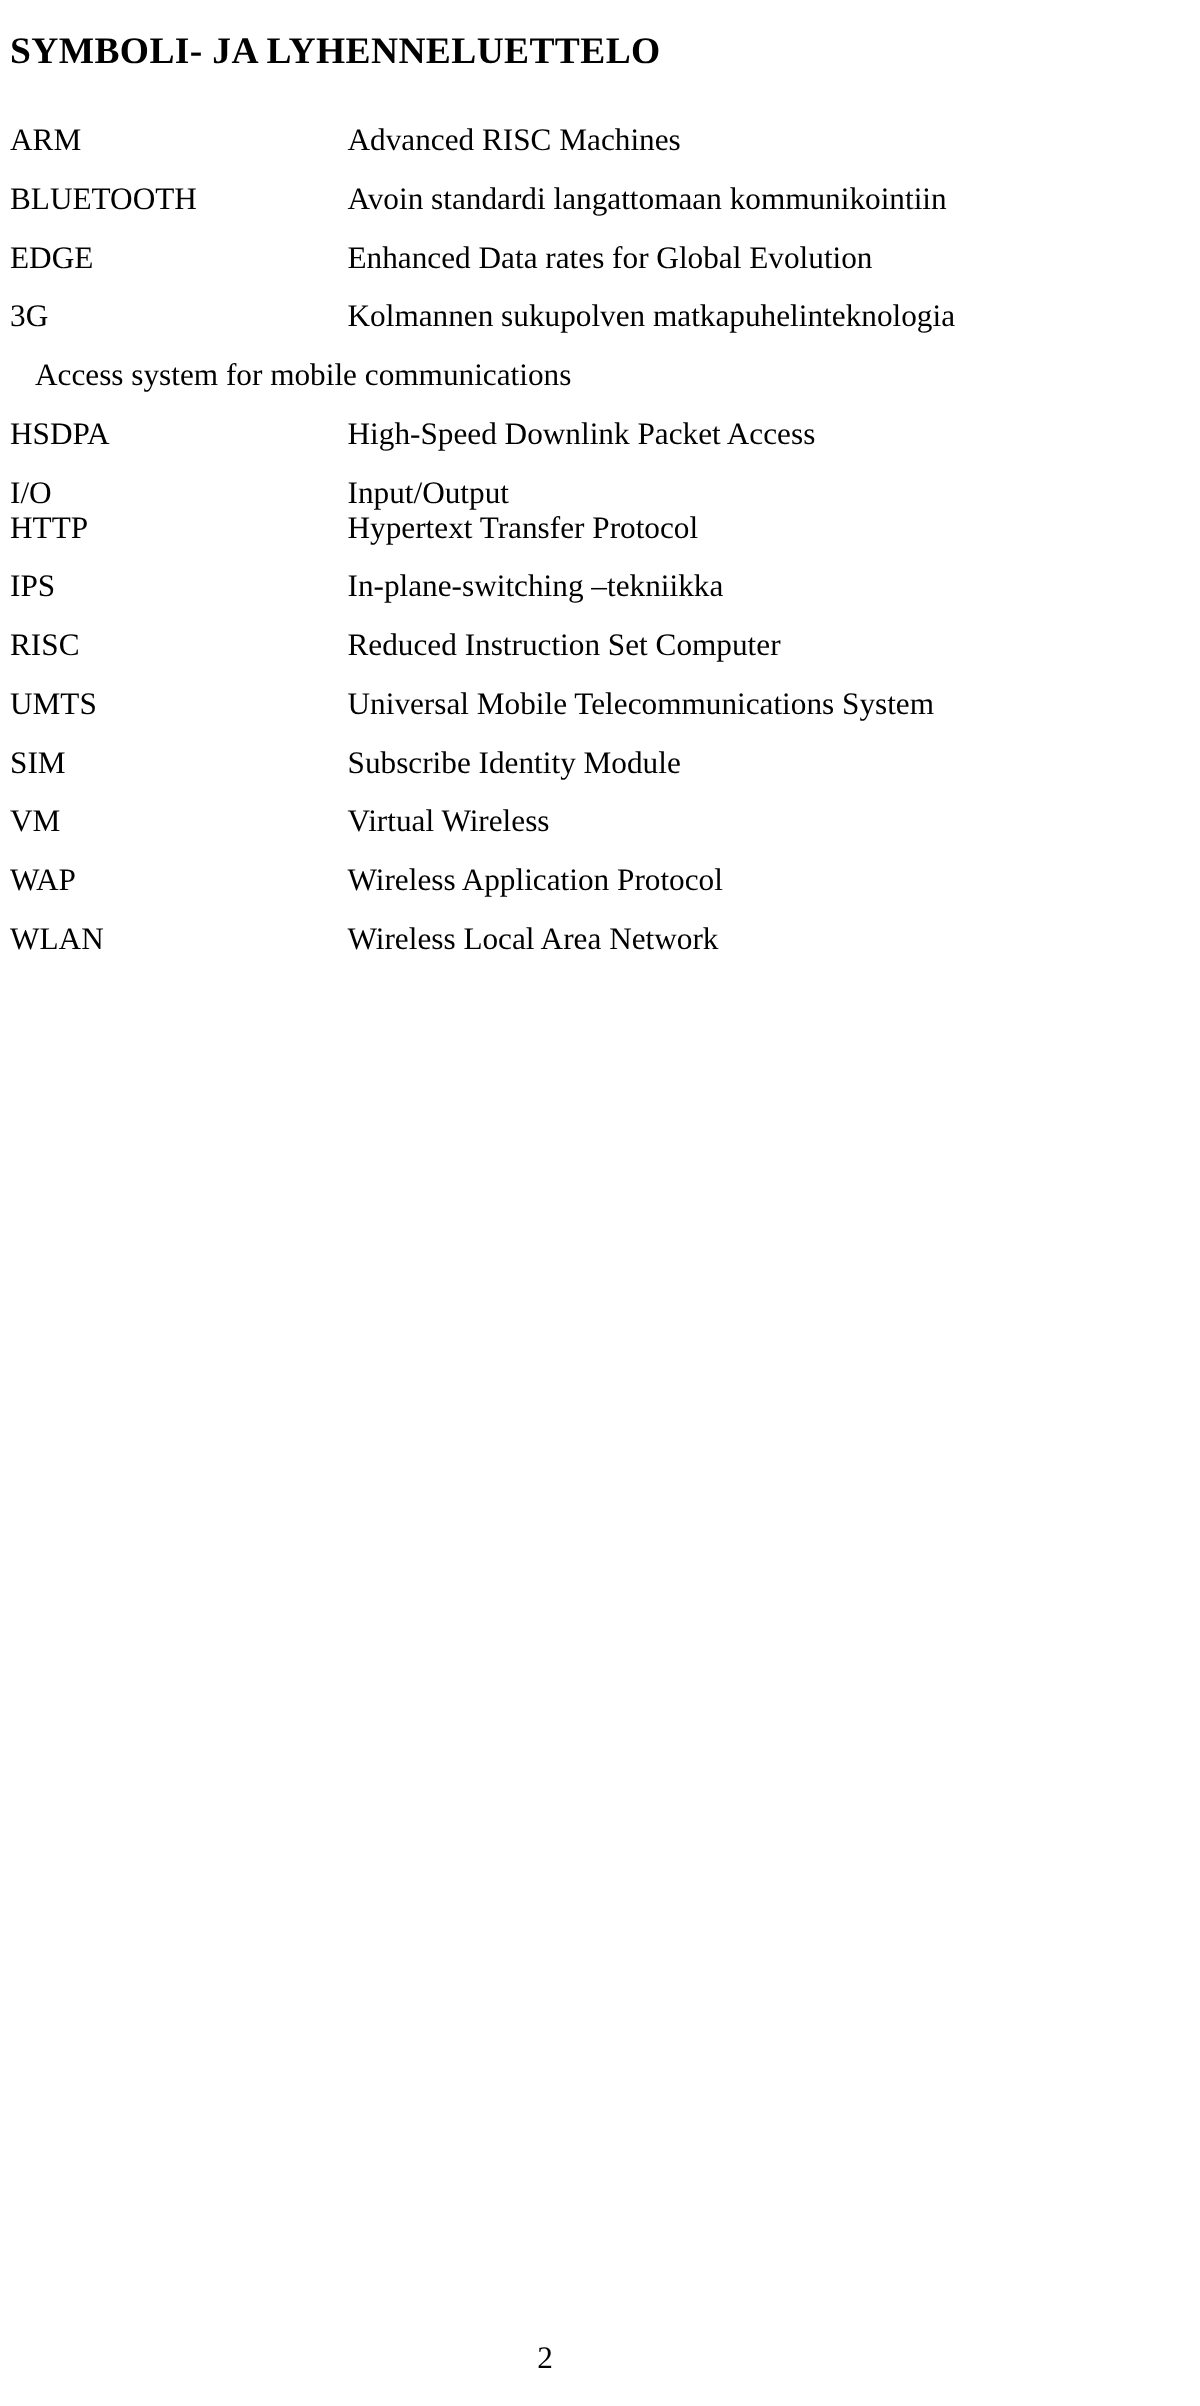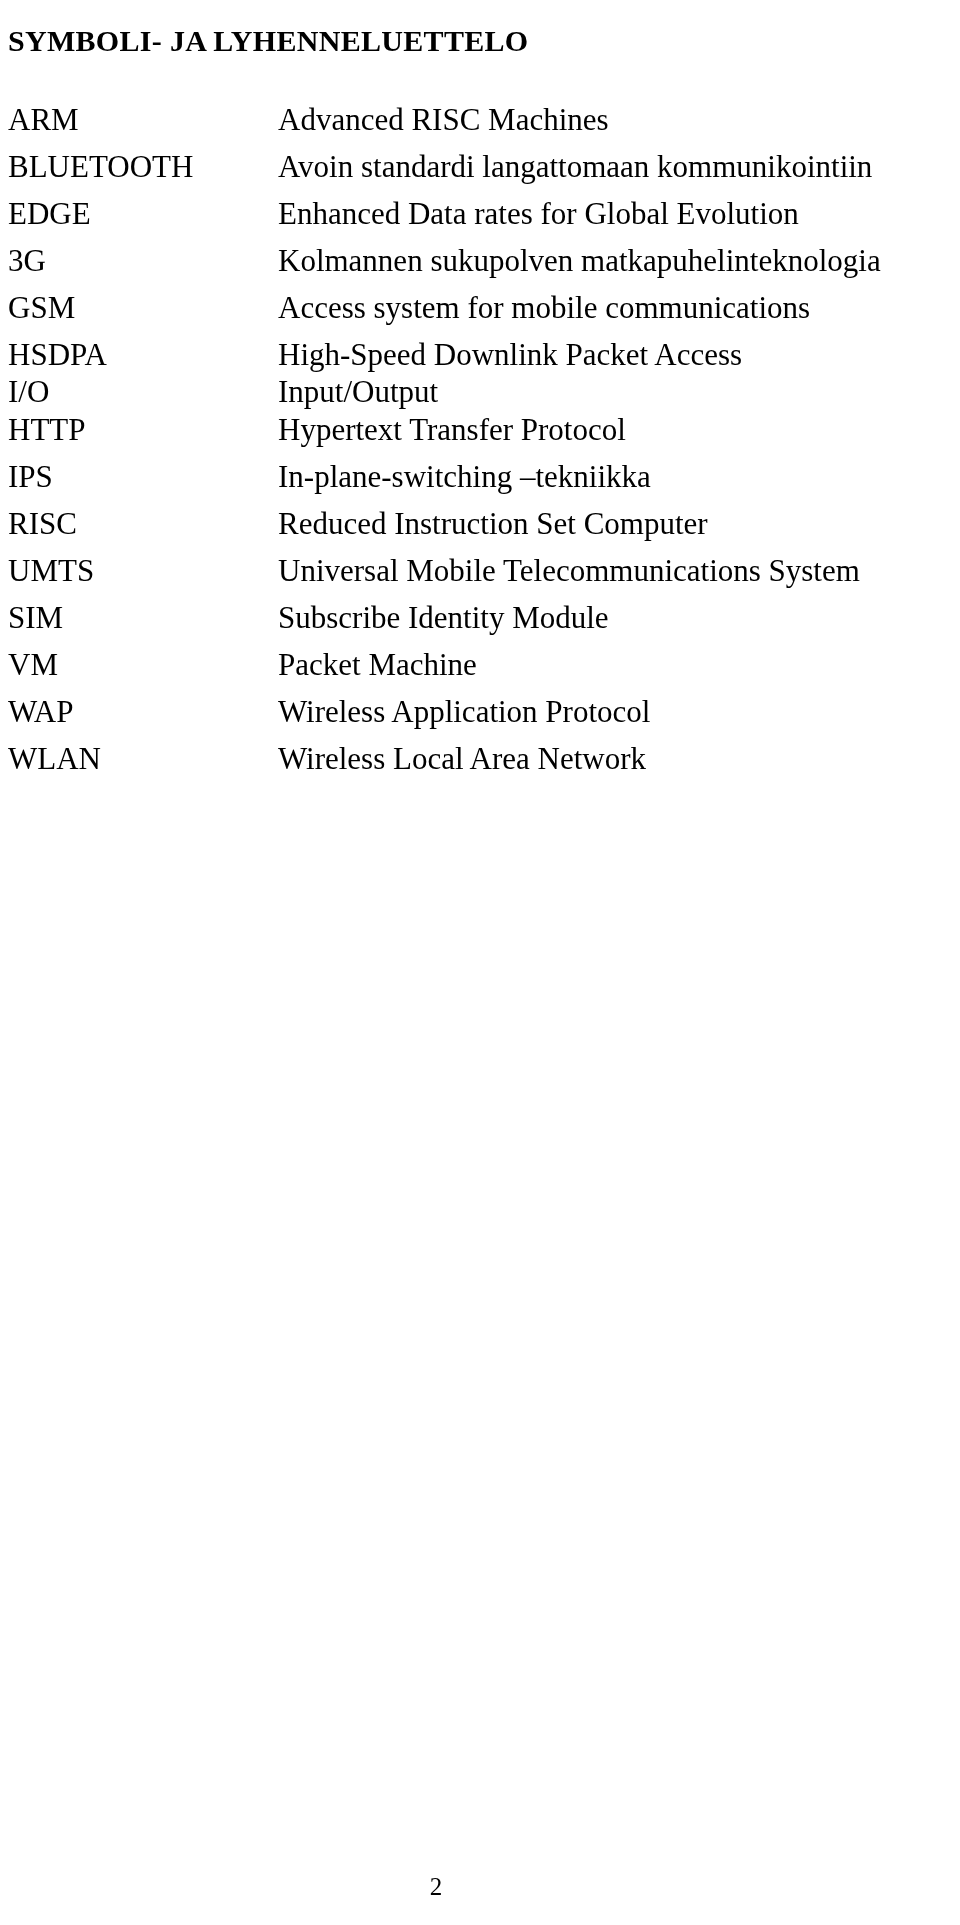--- a/index.html
+++ b/index.html
@@ -40,23 +40,23 @@
   .abbr-list {
     position: absolute;
     left: 0px;
     top: 96px;
     width: 960px;
   }
 
   .abbr-row {
     position: relative;
     display: flex;
-    align-items: center;
+    align-items: flex-start;
     height: 47px;
-    font-size: 31px;
+    font-size: 25px;
     line-height: 34px;
   }
   .abbr-row.tight {
     height: 28px;
   }
 
   .abbr-term {
     flex: 0 0 250px;
     width: 250px;
     padding-left: 8px;
@@ -99,21 +99,20 @@
       </div>
       <div class="abbr-row">
         <div class="abbr-term">EDGE</div>
         <div class="abbr-desc">Enhanced Data rates for Global Evolution</div>
       </div>
       <div class="abbr-row">
         <div class="abbr-term">3G</div>
         <div class="abbr-desc">Kolmannen sukupolven matkapuhelinteknologia</div>
       </div>
       <div class="abbr-row">
-        <div class="abbr-term">GSM</div>
         <div class="abbr-desc">Access system for mobile communications</div>
       </div>
       <div class="abbr-row">
         <div class="abbr-term">HSDPA</div>
         <div class="abbr-desc">High-Speed Downlink Packet Access</div>
       </div>
       <div class="abbr-row tight">
         <div class="abbr-term">I/O</div>
         <div class="abbr-desc">Input/Output</div>
       </div>
@@ -132,21 +131,21 @@
       <div class="abbr-row">
         <div class="abbr-term">UMTS</div>
         <div class="abbr-desc">Universal Mobile Telecommunications System</div>
       </div>
       <div class="abbr-row">
         <div class="abbr-term">SIM</div>
         <div class="abbr-desc">Subscribe Identity Module</div>
       </div>
       <div class="abbr-row">
         <div class="abbr-term">VM</div>
-        <div class="abbr-desc">Packet Machine</div>
+        <div class="abbr-desc">Virtual Wireless</div>
       </div>
       <div class="abbr-row">
         <div class="abbr-term">WAP</div>
         <div class="abbr-desc">Wireless Application Protocol</div>
       </div>
       <div class="abbr-row">
         <div class="abbr-term">WLAN</div>
         <div class="abbr-desc">Wireless Local Area Network</div>
       </div>
     </div>

